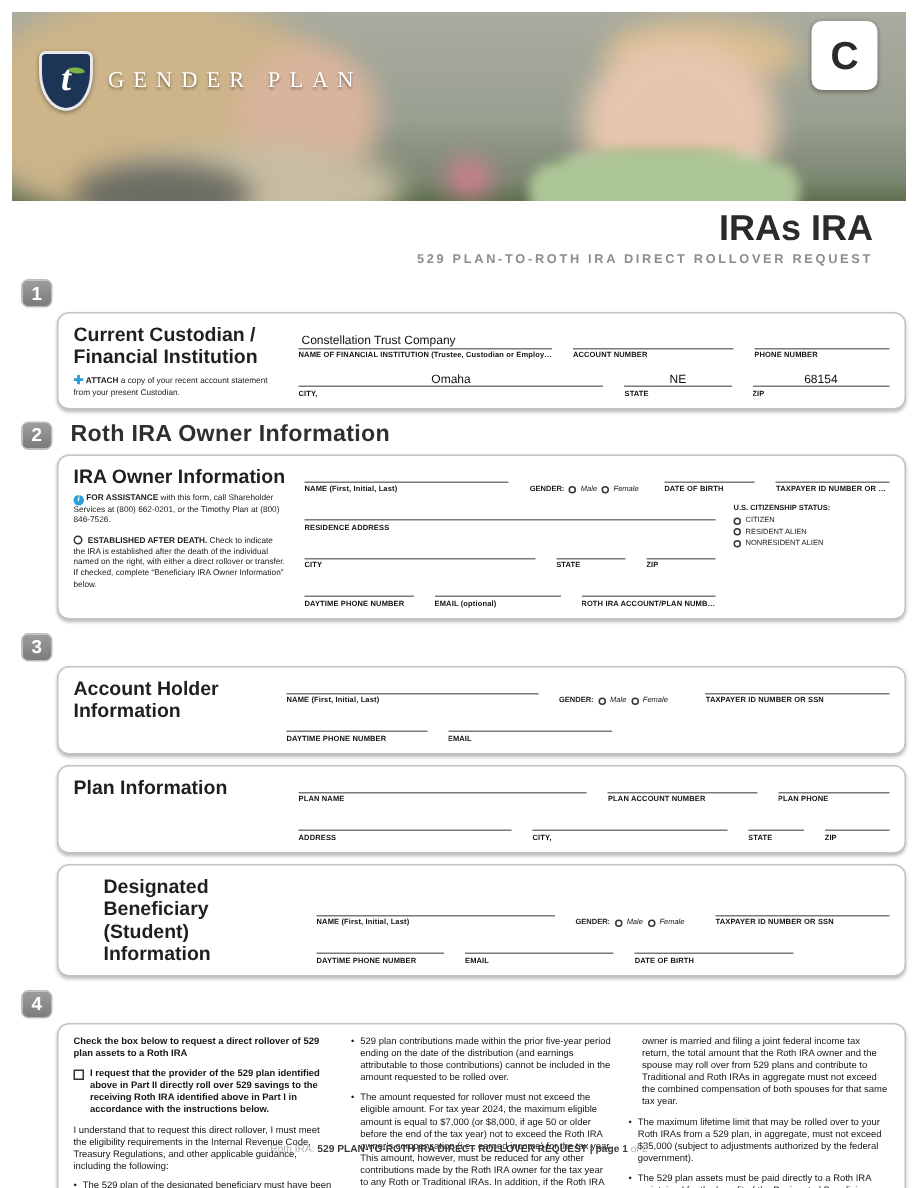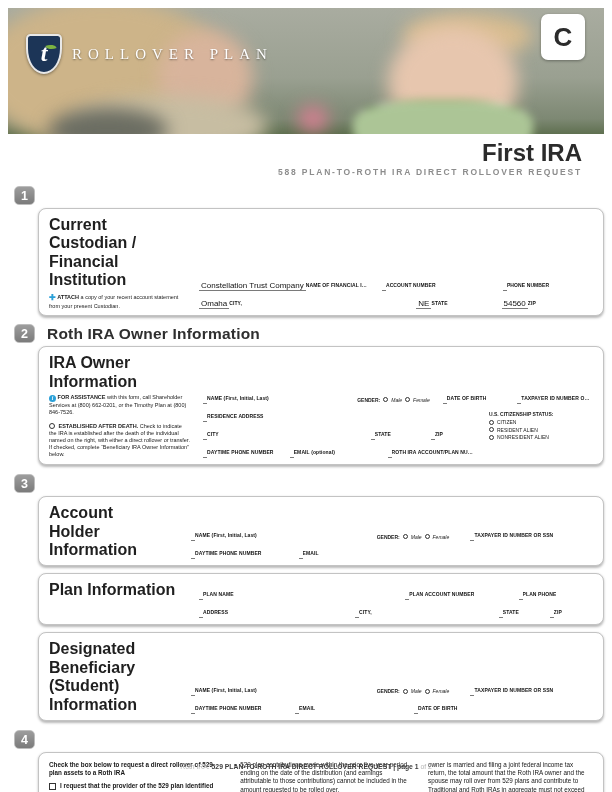--- a/index.html
+++ b/index.html
@@ -46,25 +46,25 @@
   .content { position:absolute; left:8px; right:8px; top:186px; }
   .sec-head { display:flex; align-items:center; gap:12px; margin:0 0 3px 6px; }
   .sec-num { width:21px; height:19px; border-radius:5px; background:linear-gradient(180deg,#9d9d9d,#7b7b7b);
              border:1.5px solid #bdbdbd; color:#fff; font-size:12.5px; font-weight:700;
              display:flex; align-items:center; justify-content:center; }
   .sec-title { font-size:15.5px; font-weight:700; color:#2f2f2f; letter-spacing:.2px; }
 
   .box { border:1px solid #c3c3c3; border-radius:8px; box-shadow:0 1.5px 2.5px rgba(0,0,0,.28);
          margin:0 0 7px 30px; padding:7px 10px 6px 10px; display:flex; gap:12px; background:#fff; }
   .box-left { flex:0 0 138px; }
-  .box-left h3 { font-size:16px; font-weight:700; color:#1f1f1f; line-height:1.15; }
+  .box-left h3 { font-size:13px; font-weight:700; color:#1f1f1f; line-height:1.15; }
   .box-right { flex:1; display:flex; flex-direction:column; justify-content:flex-end; gap:7px; min-width:0; }
 
   .frow { display:flex; gap:14px; align-items:flex-end; }
-  .fcell { display:flex; flex-direction:row; min-width:0; }
+  .fcell { display:flex; flex-direction:column; min-width:0; }
   .fline { height:11px; border-bottom:0.8px solid #7a7a7a; font-size:8px; color:#111;
            display:flex; align-items:flex-end; padding:0 2px 0.5px 2px; white-space:nowrap; }
   .fline.center { justify-content:center; }
   .fline.noline { border-bottom:none; }
   .flabel { font-size:5px; font-weight:700; color:#111; padding-top:1.5px; white-space:nowrap;
             overflow:hidden; text-overflow:ellipsis; letter-spacing:.1px; }
   .radio { width:5px; height:5px; border:0.9px solid #333; border-radius:50%;
            display:inline-block; flex:0 0 auto; background:#fff; }
   .gender-row { display:flex; align-items:center; gap:3px; font-size:5px; font-weight:700; padding-top:1.5px; }
   .gender-row .opt { font-style:italic; font-weight:400; }
@@ -111,28 +111,28 @@
     <div class="blob b-babyhair"></div>
     <div class="blob b-baby"></div>
     <div class="b-green blob"></div>
     <div class="blob b-pink"></div>
     <div class="blob b-dark"></div>
     <div class="logo">
       <div class="shield">
         <span class="t">t</span>
         <span class="leaf"></span>
       </div>
-      <div class="brand-text">ROLLOVER PLAN</div>
+      <div class="brand-text">GENDER PLAN</div>
     </div>
   </div>
   <div class="corner-tab">C</div>
 
   <div class="title-block">
-    <div class="title-main">First IRA</div>
-    <div class="title-sub">588 PLAN-TO-ROTH IRA DIRECT ROLLOVER REQUEST</div>
+    <div class="title-main">IRAs IRA</div>
+    <div class="title-sub">529 PLAN-TO-ROTH IRA DIRECT ROLLOVER REQUEST</div>
   </div>
 
   <div class="content">
 
     <div class="sec-head">
       <div class="sec-num">1</div>
     </div>
     <div class="box" style="min-height:56px;">
       <div class="box-left">
         <h3>Current Custodian / Financial Institution</h3>
@@ -159,21 +159,21 @@
         <div class="frow">
           <div class="fcell" style="flex:2;">
             <div class="fline center">Omaha</div>
             <div class="flabel">CITY,</div>
           </div>
           <div class="fcell" style="flex:.7;">
             <div class="fline center">NE</div>
             <div class="flabel">STATE</div>
           </div>
           <div class="fcell" style="flex:.9;">
-            <div class="fline center">54560</div>
+            <div class="fline center">68154</div>
             <div class="flabel">ZIP</div>
           </div>
         </div>
       </div>
     </div>
 
     <div class="sec-head" style="margin-top:8px;">
       <div class="sec-num">2</div>
       <div class="sec-title">Roth IRA Owner Information</div>
     </div>
@@ -347,21 +347,21 @@
           </div>
           <div class="fcell" style="flex:.7;">
             <div class="fline"></div>
             <div class="flabel">ZIP</div>
           </div>
         </div>
       </div>
     </div>
 
     <div class="box" style="min-height:54px;">
-      <div class="box-left" style="flex-basis:130px;">
+      <div class="box-left" style="flex-basis:130px;margin-left:20px;">
         <h3 style="max-width:120px;">Designated Beneficiary (Student) Information</h3>
       </div>
       <div class="box-right">
         <div class="frow">
           <div class="fcell" style="flex:2.6;">
             <div class="fline"></div>
             <div class="flabel">NAME (First, Initial, Last)</div>
           </div>
           <div class="fcell" style="flex:1.3;">
             <div class="fline noline"></div>

